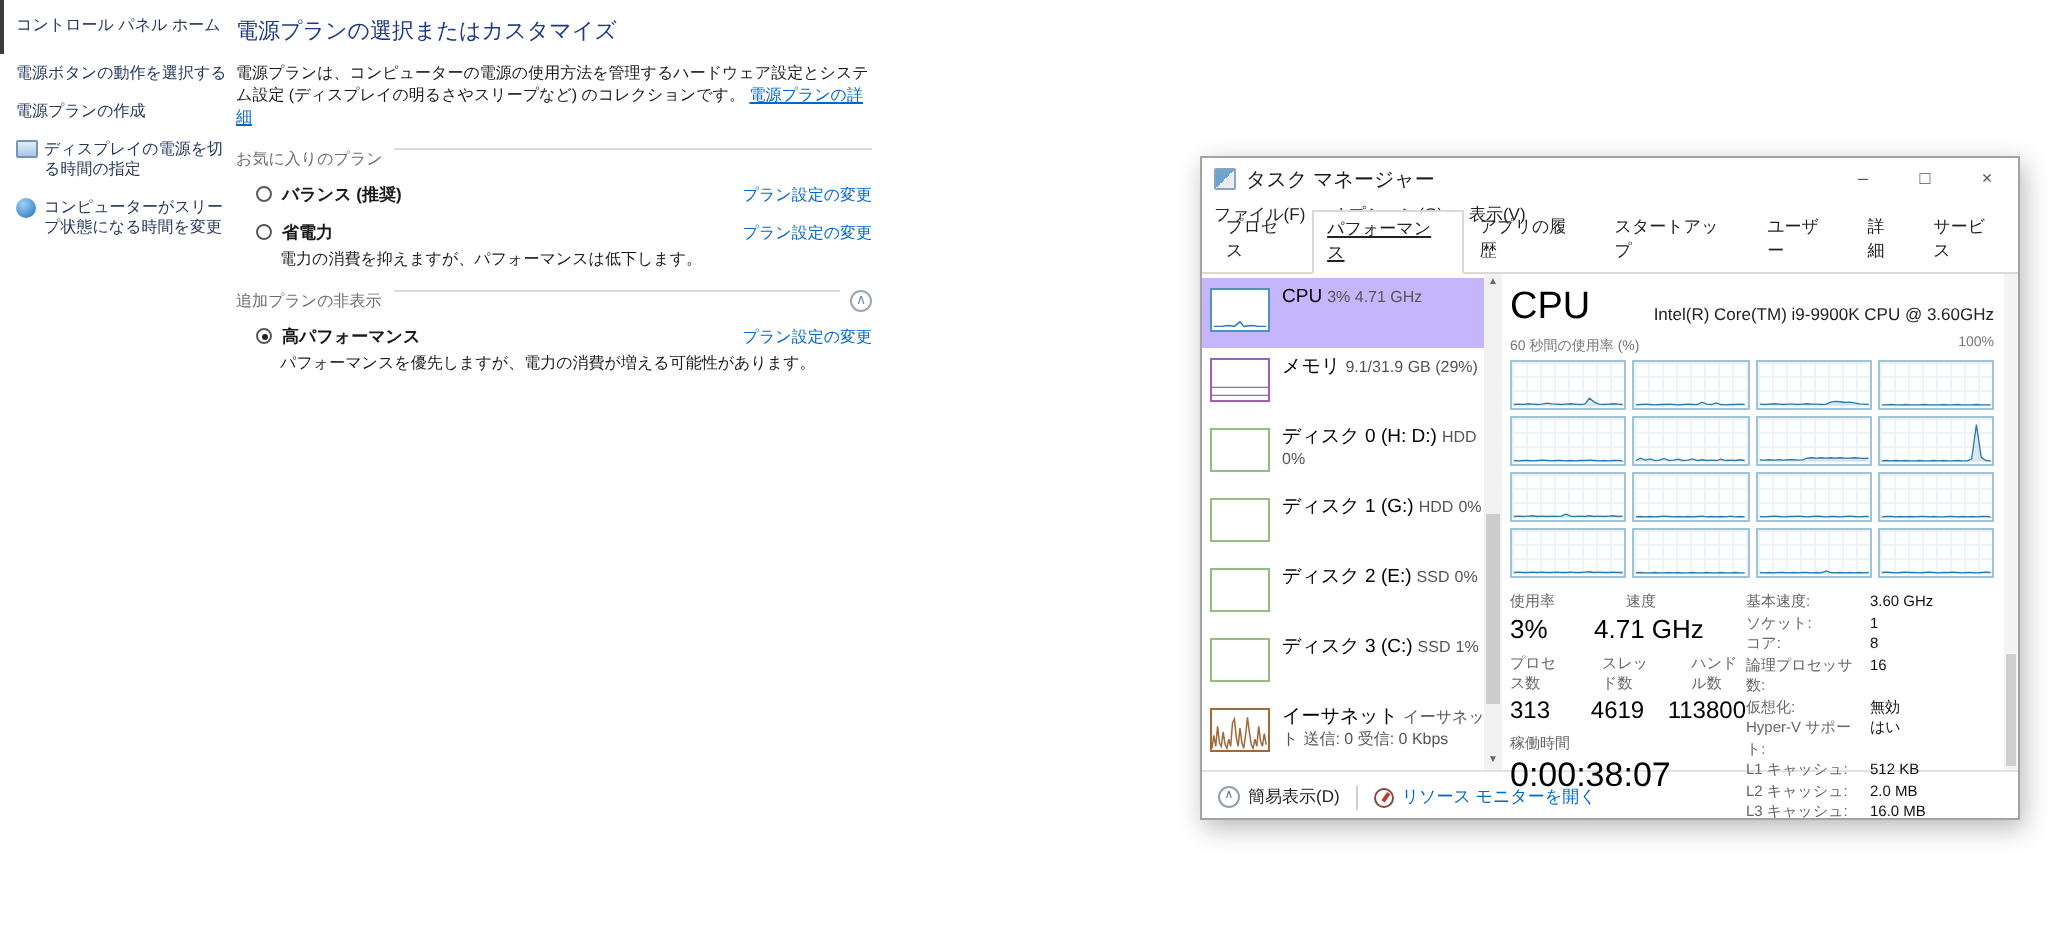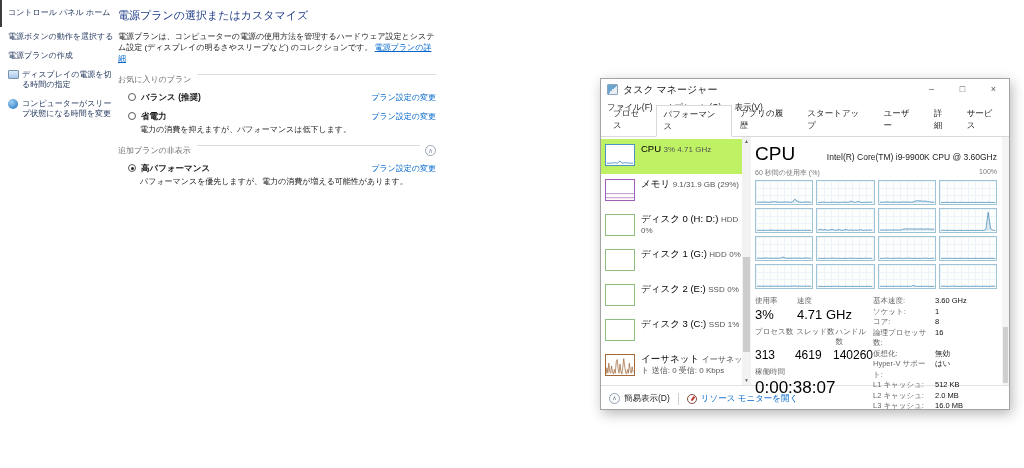--- a/index.html
+++ b/index.html
@@ -39,27 +39,27 @@
   .tm-titlebar { height:21px; display:flex; align-items:center; padding-left:6px; }
   .tm-appicon { width:11px; height:11px; margin-right:5px; background:linear-gradient(135deg,#6aa4cf 0 50%,#e8eef4 50%);
     border:1px solid #8aa5bd; border-radius:1px; }
   .tm-title { font-size:10px; color:#1a1a1a; }
   .tm-ctrls { margin-left:auto; display:flex; height:100%; }
   .tm-ctrl { width:31px; text-align:center; line-height:21px; font-size:9px; color:#555; cursor:pointer; }
   .tm-menubar { height:16px; display:flex; align-items:center; padding-left:6px; gap:13px; font-size:8.5px; color:#222; }
   .tm-menubar span { cursor:pointer; }
   .tm-tabs { height:21px; display:flex; align-items:flex-end; padding-left:4px; border-bottom:1px solid #d9d9d9; }
   .tm-tab { padding:3px 7px; font-size:8.5px; color:#222; border:1px solid transparent; cursor:pointer; }
-  .tm-tab.active { background:#fff; border-color:#d9d9d9; border-bottom:1px solid #fff; margin-bottom:-1px; }
+  .tm-tab.active { background:#fff; border-color:#d9d9d9; border-bottom:1px solid #fff; margin-bottom:-1px;text-decoration:underline; }
   .tm-body { display:flex; height:248px; }
 
   
   .tm-list { width:150px; position:relative; padding-top:2px; }
   .tm-row { display:flex; height:35px; padding:4px 2px 2px 4px; cursor:pointer; }
-  .tm-row.selected { background:#bef264; }
+  .tm-row.selected { background:#c4b5fd; }
   .thumb { width:30px; height:22px; background:#fff; border:1px solid #999; flex:none; margin-top:1px; position:relative; }
   .thumb svg { position:absolute; inset:0; width:100%; height:100%; }
   .thumb.cpu { border-color:#4d93c0; }
   .thumb.mem { border-color:#a05fb5; }
   .thumb.disk { border-color:#8fbf7f; }
   .thumb.eth { border-color:#a1683a; }
   .tm-row .txt { margin-left:6px; overflow:hidden; }
   .tm-row .name { font-size:9.5px; color:#000; line-height:11px; }
   .tm-row .sub { font-size:8px; color:#555; line-height:9.5px; }
   .tm-row .sub:empty { display:none; }
@@ -74,21 +74,21 @@
   .cpu-chip { margin-left:auto; font-size:8.5px; color:#222; padding-bottom:3px; }
   .graph-labels { display:flex; font-size:7px; color:#777; margin-top:3px; }
   .graph-labels .r { margin-left:auto; }
   .core-grid { display:grid; grid-template-columns:repeat(4,1fr); gap:3px; margin-top:2px; }
   .core-cell { height:25px; border:1px solid #9fc4d6; background:#fdfefe;
     background-image:linear-gradient(#eef3f7 1px,transparent 1px),linear-gradient(90deg,#eef3f7 1px,transparent 1px);
     background-size:7px 7px; position:relative; }
   .core-cell svg { position:absolute; inset:0; width:100%; height:100%; }
   .stats { display:flex; margin-top:7px; }
   .stats-left { width:118px; }
-  .stat-lbls { display:flex; gap:0; font-size:7.5px; color:#666; }
+  .stat-lbls { display:flex; gap:16px; font-size:7.5px; color:#666; }
   .stat-vals { display:flex; font-size:13px; color:#000; margin:1px 0 5px; }
   .stats-right { flex:1; font-size:7.5px; line-height:10.5px; display:grid; grid-template-columns:62px 1fr; color:#666; }
   .stats-right .v { color:#111; }
   .pane-scroll { position:absolute; right:0; top:0; width:7px; height:248px; background:#f4f4f4; }
   .pane-scroll .thumbbar { position:absolute; left:1px; width:5px; background:#cfcfcf; }
 
   
   .tm-footer { height:26px; border-top:1px solid #e2e2e2; display:flex; align-items:center; padding-left:8px; font-size:8.5px; }
   .foot-chev { width:11px; height:11px; border:1px solid #8fa0b0; border-radius:50%; font-size:6px; line-height:9px;
     text-align:center; color:#5f7183; margin-right:4px; cursor:pointer; }
@@ -379,21 +379,21 @@
             <span>4.71 GHz</span>
           </div>
           <div class="stat-lbls">
             <span style="width:42px">プロセス数</span>
             <span style="width:40px">スレッド数</span>
             <span>ハンドル数</span>
           </div>
           <div class="stat-vals" style="font-size:12px">
             <span style="width:42px">313</span>
             <span style="width:40px">4619</span>
-            <span>140260</span>
+            <span>113800</span>
           </div>
           <div class="stat-lbls">
             <span>稼働時間</span>
           </div>
           <div class="stat-vals" style="font-size:17px">
             <span>0:00:38:07</span>
           </div>
         </div>
         <div class="stats-right" id="spec-list">
             <span>基本速度:</span>

